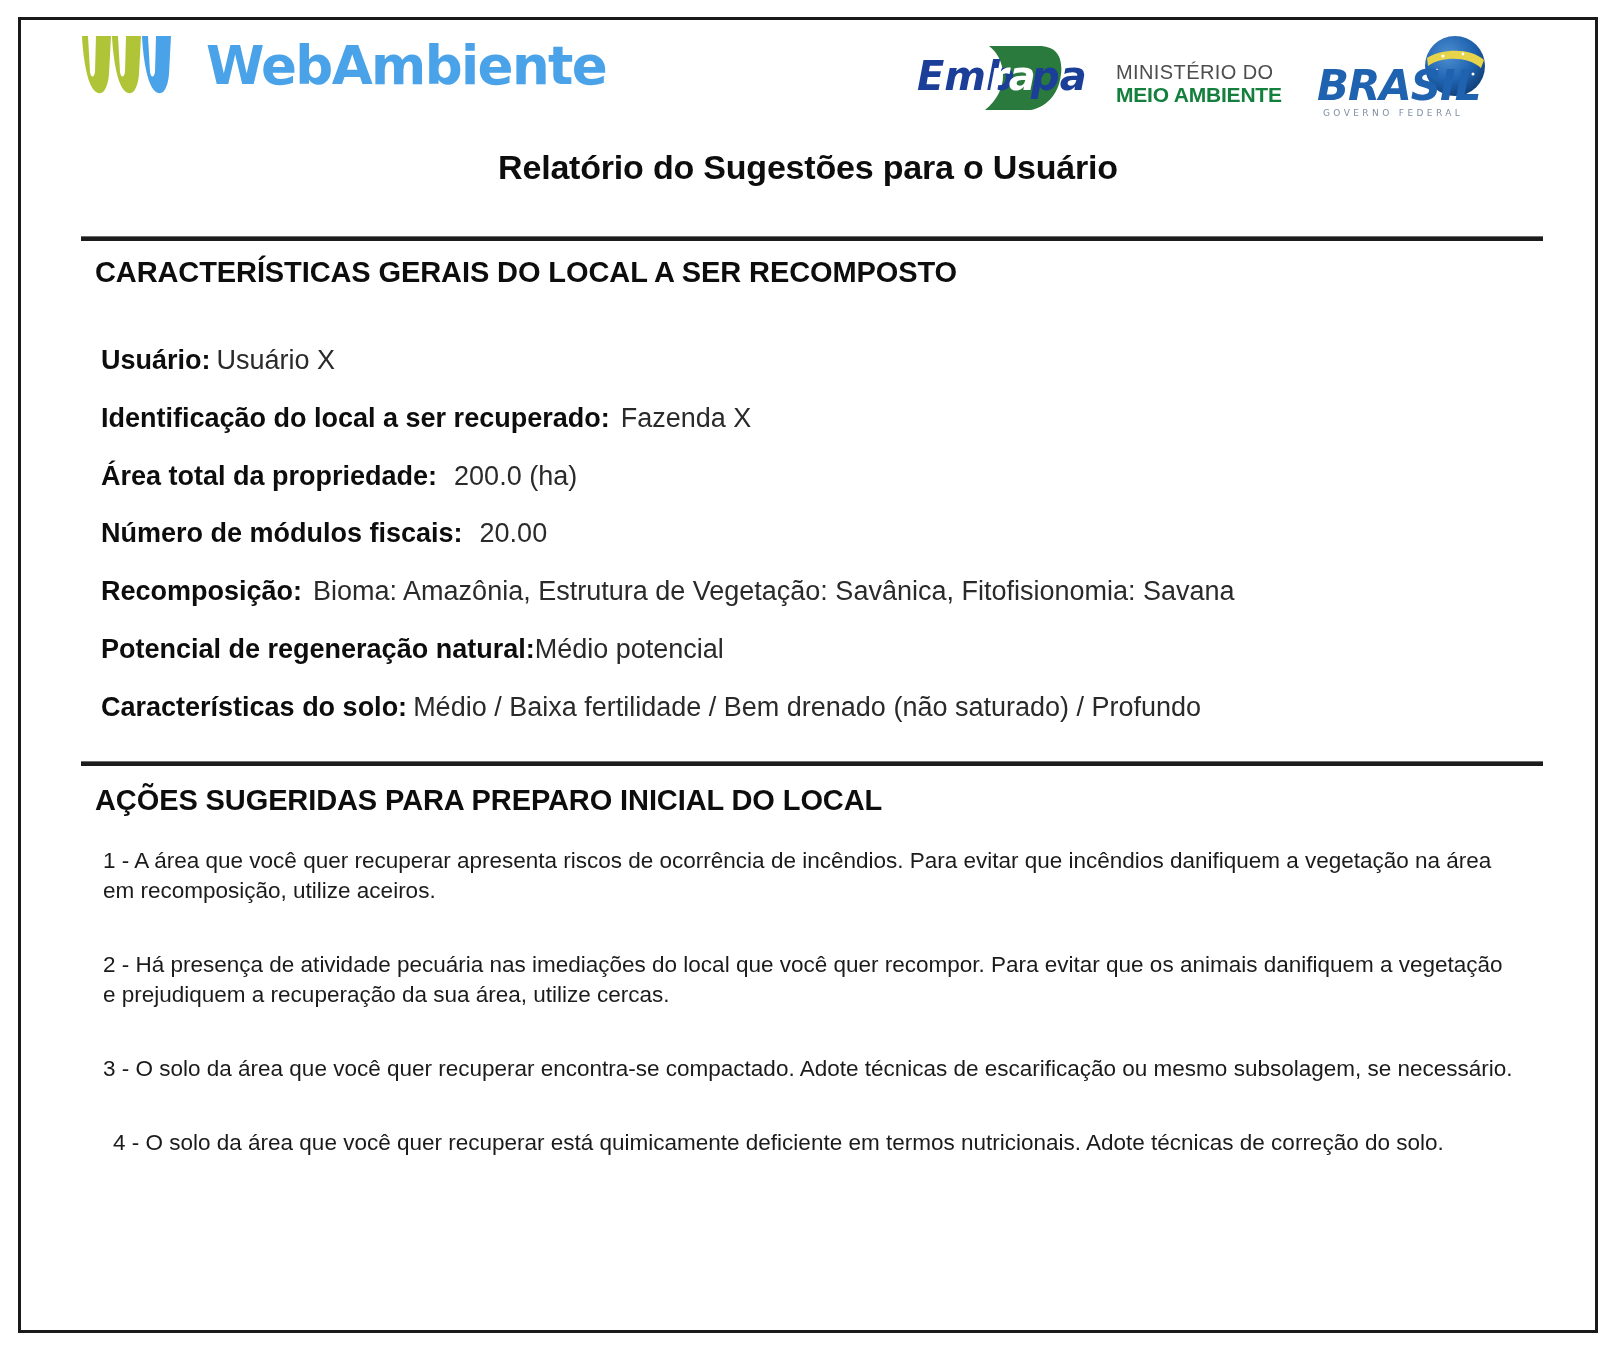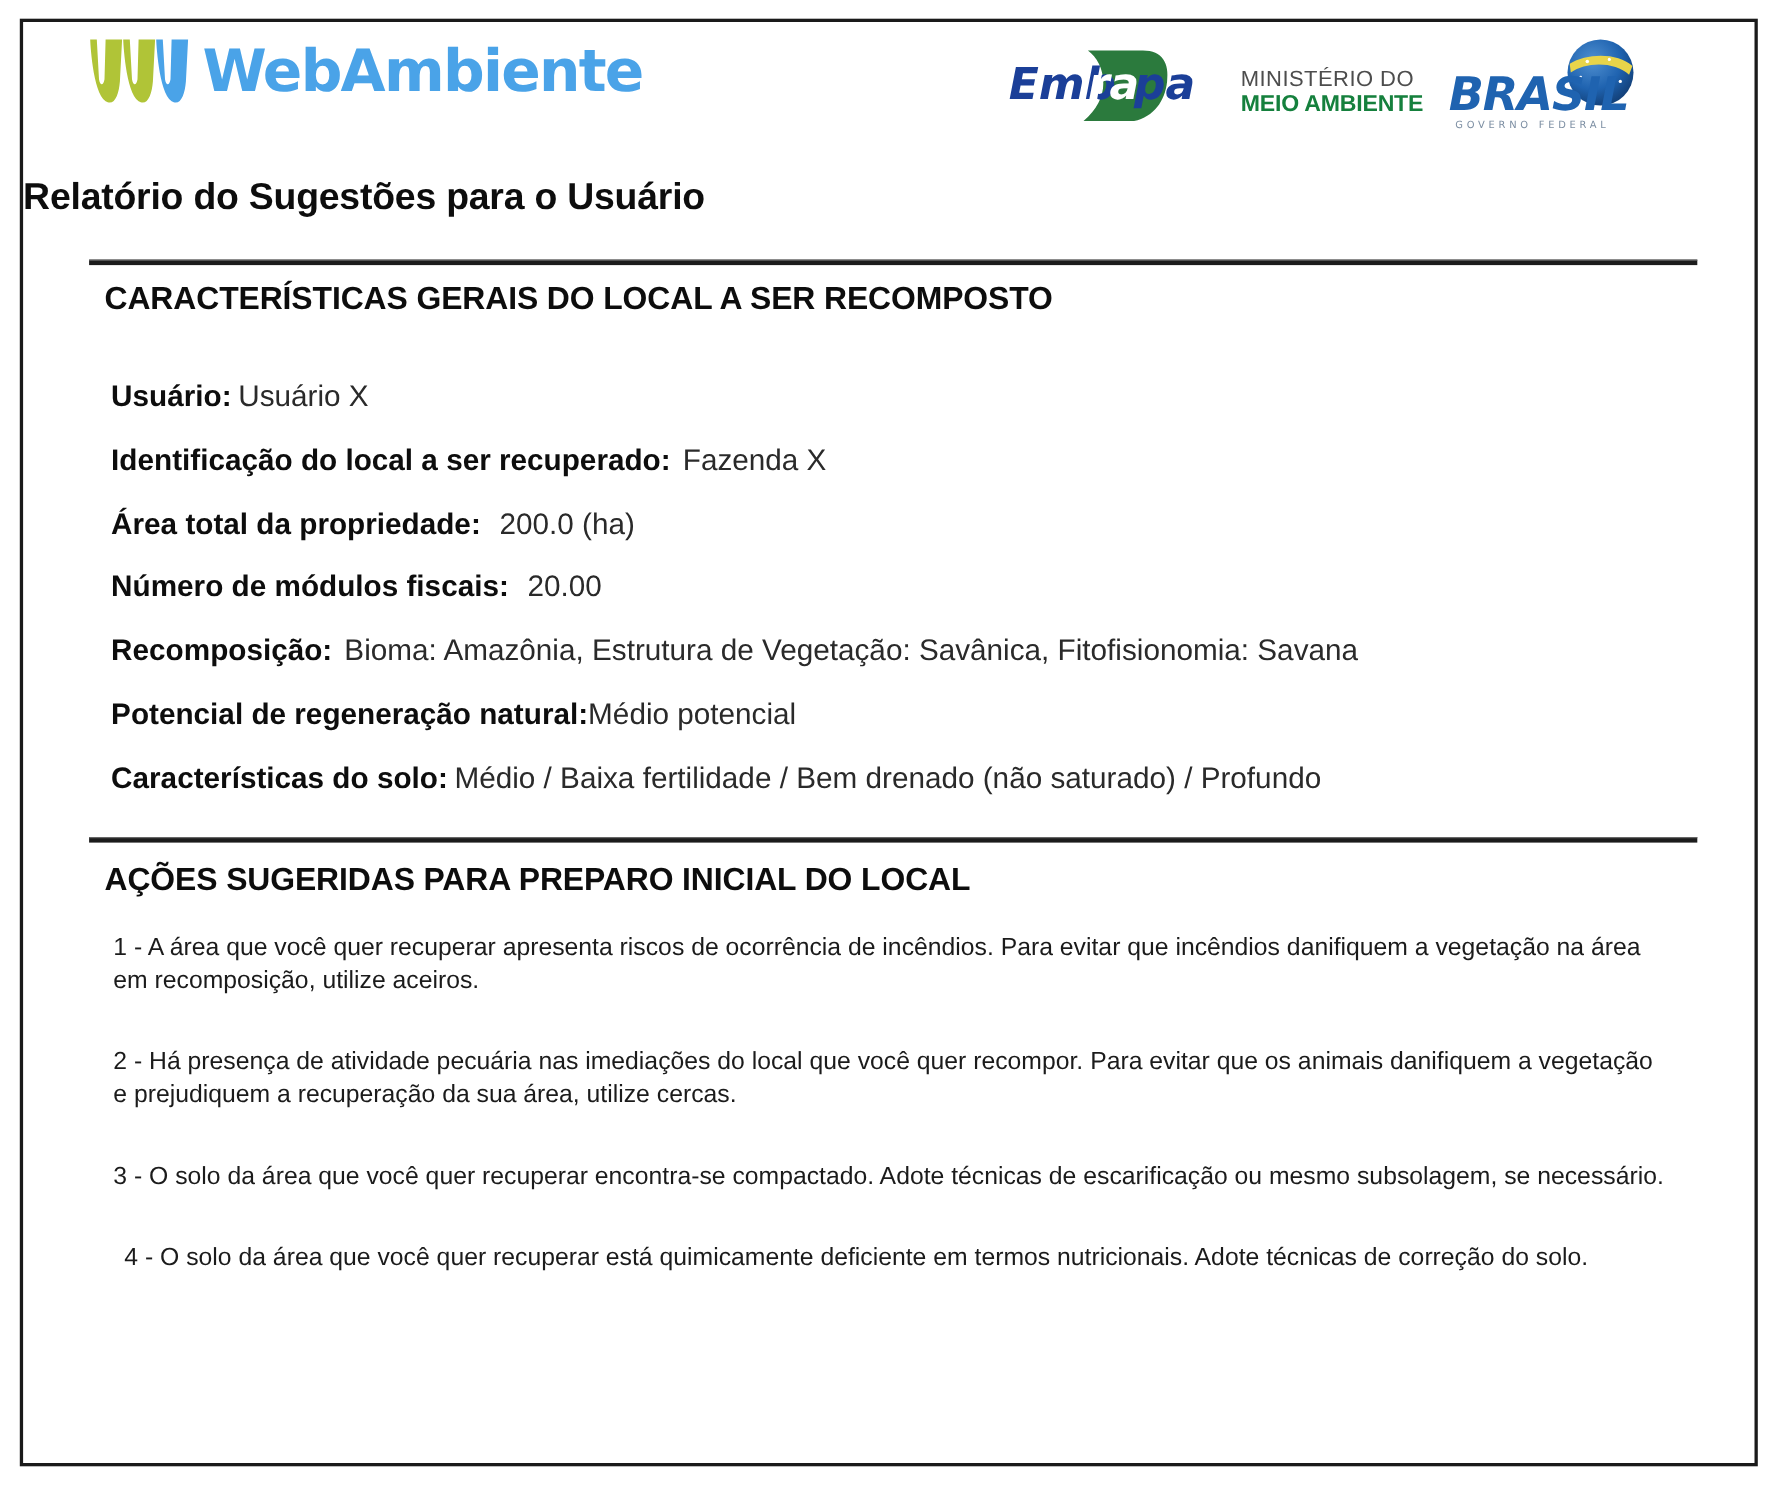--- a/index.html
+++ b/index.html
@@ -33,21 +33,21 @@
     height: 112px;
   }
 
   
   .wa-logo {
     position: absolute;
     left: 57px;
     top: 12px;
     display: flex;
     align-items: center;
-    gap: 6px;
+    gap: 28px;
   }
   .wa-mark { width: 100px; height: 66px; display: block; }
   .wa-word {
     font-family: "DejaVu Sans", sans-serif;
     font-size: 53px;
     font-weight: bold;
     color: #4aa3e8;
     letter-spacing: -1.6px;
     line-height: 1;
     white-space: nowrap;
@@ -63,21 +63,20 @@
   }
   .embrapa-logo svg { display: block; }
 
   
   .mma-logo {
     position: absolute;
     left: 1095px;
     top: 42px;
     text-align: left;
     line-height: 1.08;
-    margin-left: 12px;
   }
   .mma-line1 {
     font-family: "Liberation Sans", sans-serif;
     font-size: 20px;
     letter-spacing: 0.4px;
     color: #4d4d4d;
     white-space: nowrap;
   }
   .mma-line2 {
     font-family: "Liberation Sans", sans-serif;
@@ -95,22 +94,23 @@
     top: 14px;
     width: 210px;
     height: 92px;
   }
   .brasil-logo svg { display: block; }
 
   
   .doc-title {
     position: absolute;
     left: 0;
-    top: 140px;
+    top: 128px;
     width: 100%;
+    text-align: center;
     font-family: "Liberation Sans", sans-serif;
     font-size: 34px;
     font-weight: bold;
     letter-spacing: -0.2px;
     color: #0d0d0d;
   }
 
   
   .hrule {
     position: absolute;

